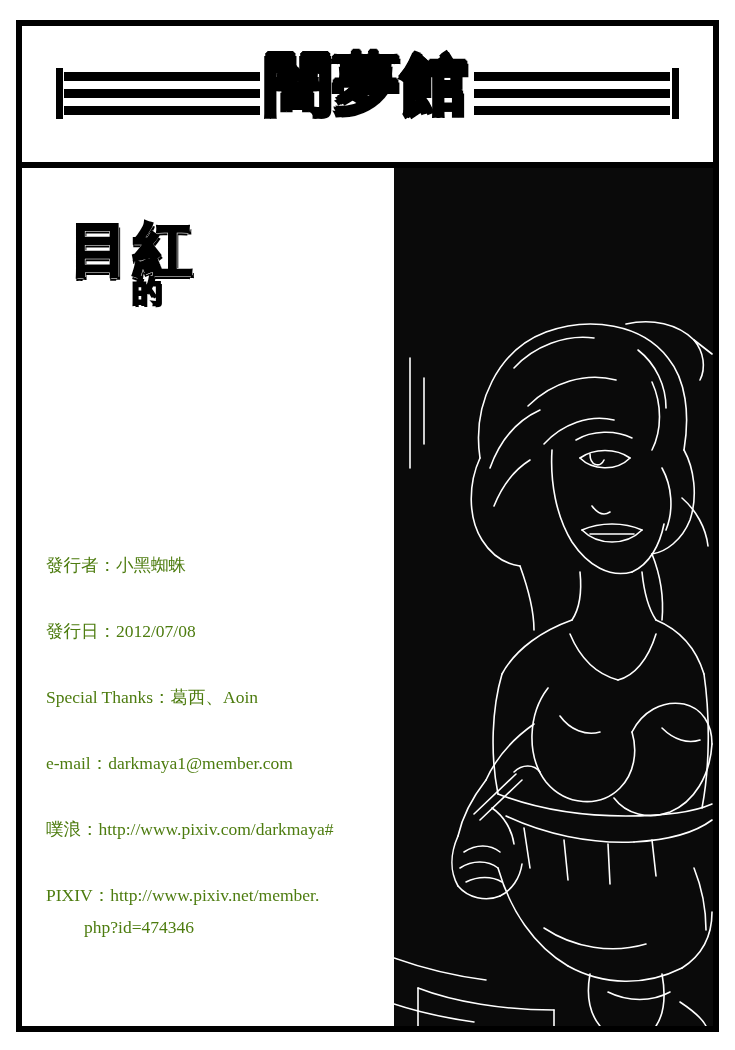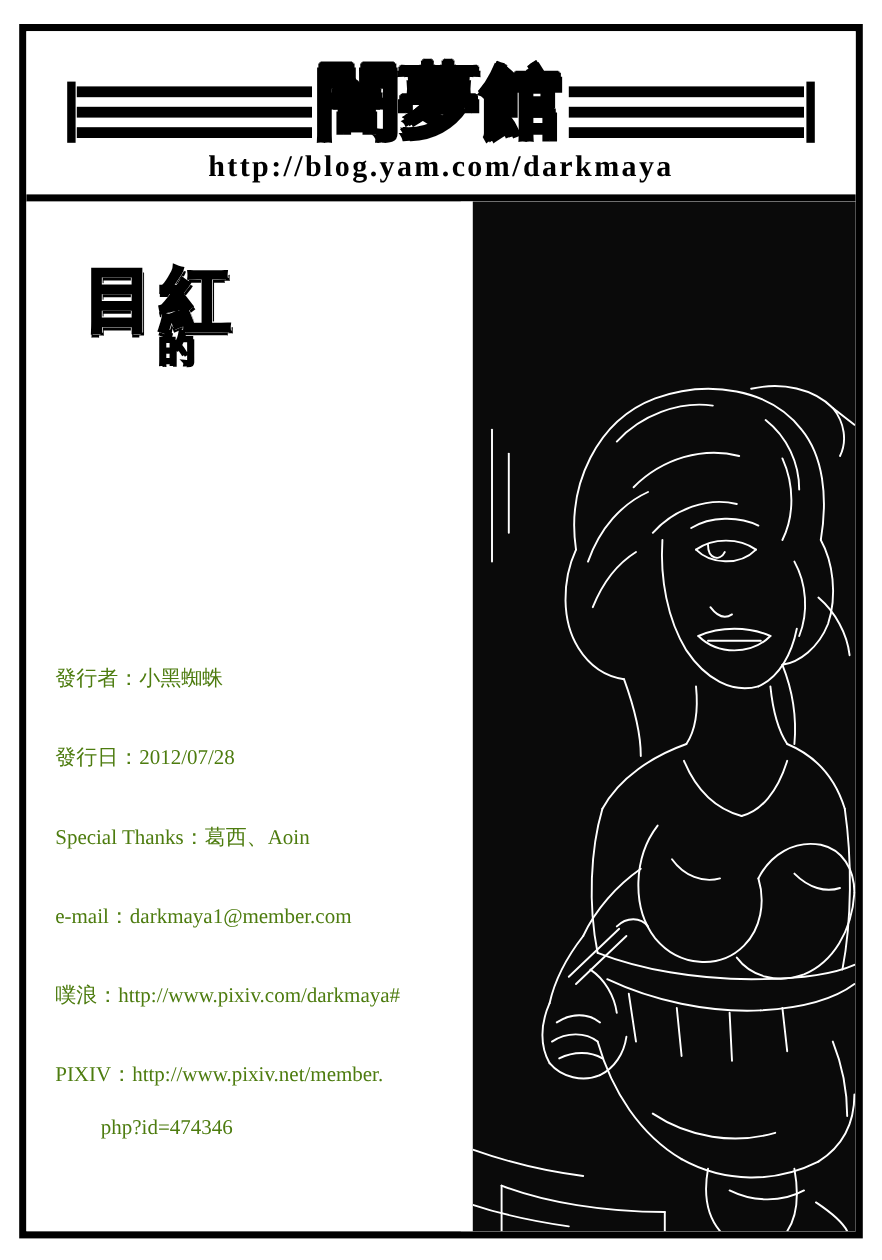--- a/index.html
+++ b/index.html
@@ -162,21 +162,21 @@
   }
   .credit-row {
     margin-bottom: 42px;
     line-height: 24px;
     white-space: nowrap;
   }
   .credit-row.wrap { white-space: normal; }
   .credit-cont {
     display: block;
     padding-left: 38px;
-    margin-top: 20px;
+    margin-top: 8px;
   }
 
   
   .art-panel {
     position: absolute;
     left: 362px;
     top: 0;
     width: 329px;
     height: 858px;
     background: #ffffff;
@@ -204,36 +204,35 @@
       <div class="rule rule-l1"></div>
       <div class="rule rule-l2"></div>
       <div class="rule rule-l3"></div>
       <div class="rule rule-r1"></div>
       <div class="rule rule-r2"></div>
       <div class="rule rule-r3"></div>
       <div class="rule rule-cap-l"></div>
       <div class="rule rule-cap-r"></div>
 
       <div class="logo-title">闇夢館</div>
-      <div class="logo-url">http://blog.yam.com/darkmaya</div>
     </div>
   </div>
 
   <div class="body-area">
 
     <div class="left-col">
 
       <div class="work-title">
         <div class="wt-line1">目紅</div>
         <div class="wt-line2">的</div>
       </div>
 
       <div class="credits">
         <div class="credit-row">發行者：小黑蜘蛛</div>
-        <div class="credit-row">發行日：2012/07/28</div>
+        <div class="credit-row">發行日：2012/07/08</div>
         <div class="credit-row">Special  Thanks：葛西、Aoin</div>
         <div class="credit-row">e-mail：darkmaya1@member.com</div>
         <div class="credit-row">噗浪：http://www.pixiv.com/darkmaya#</div>
         <div class="credit-row wrap">
           <span>PIXIV：http://www.pixiv.net/member.</span>
           <span class="credit-cont">php?id=474346</span>
         </div>
       </div>
 
     </div>

